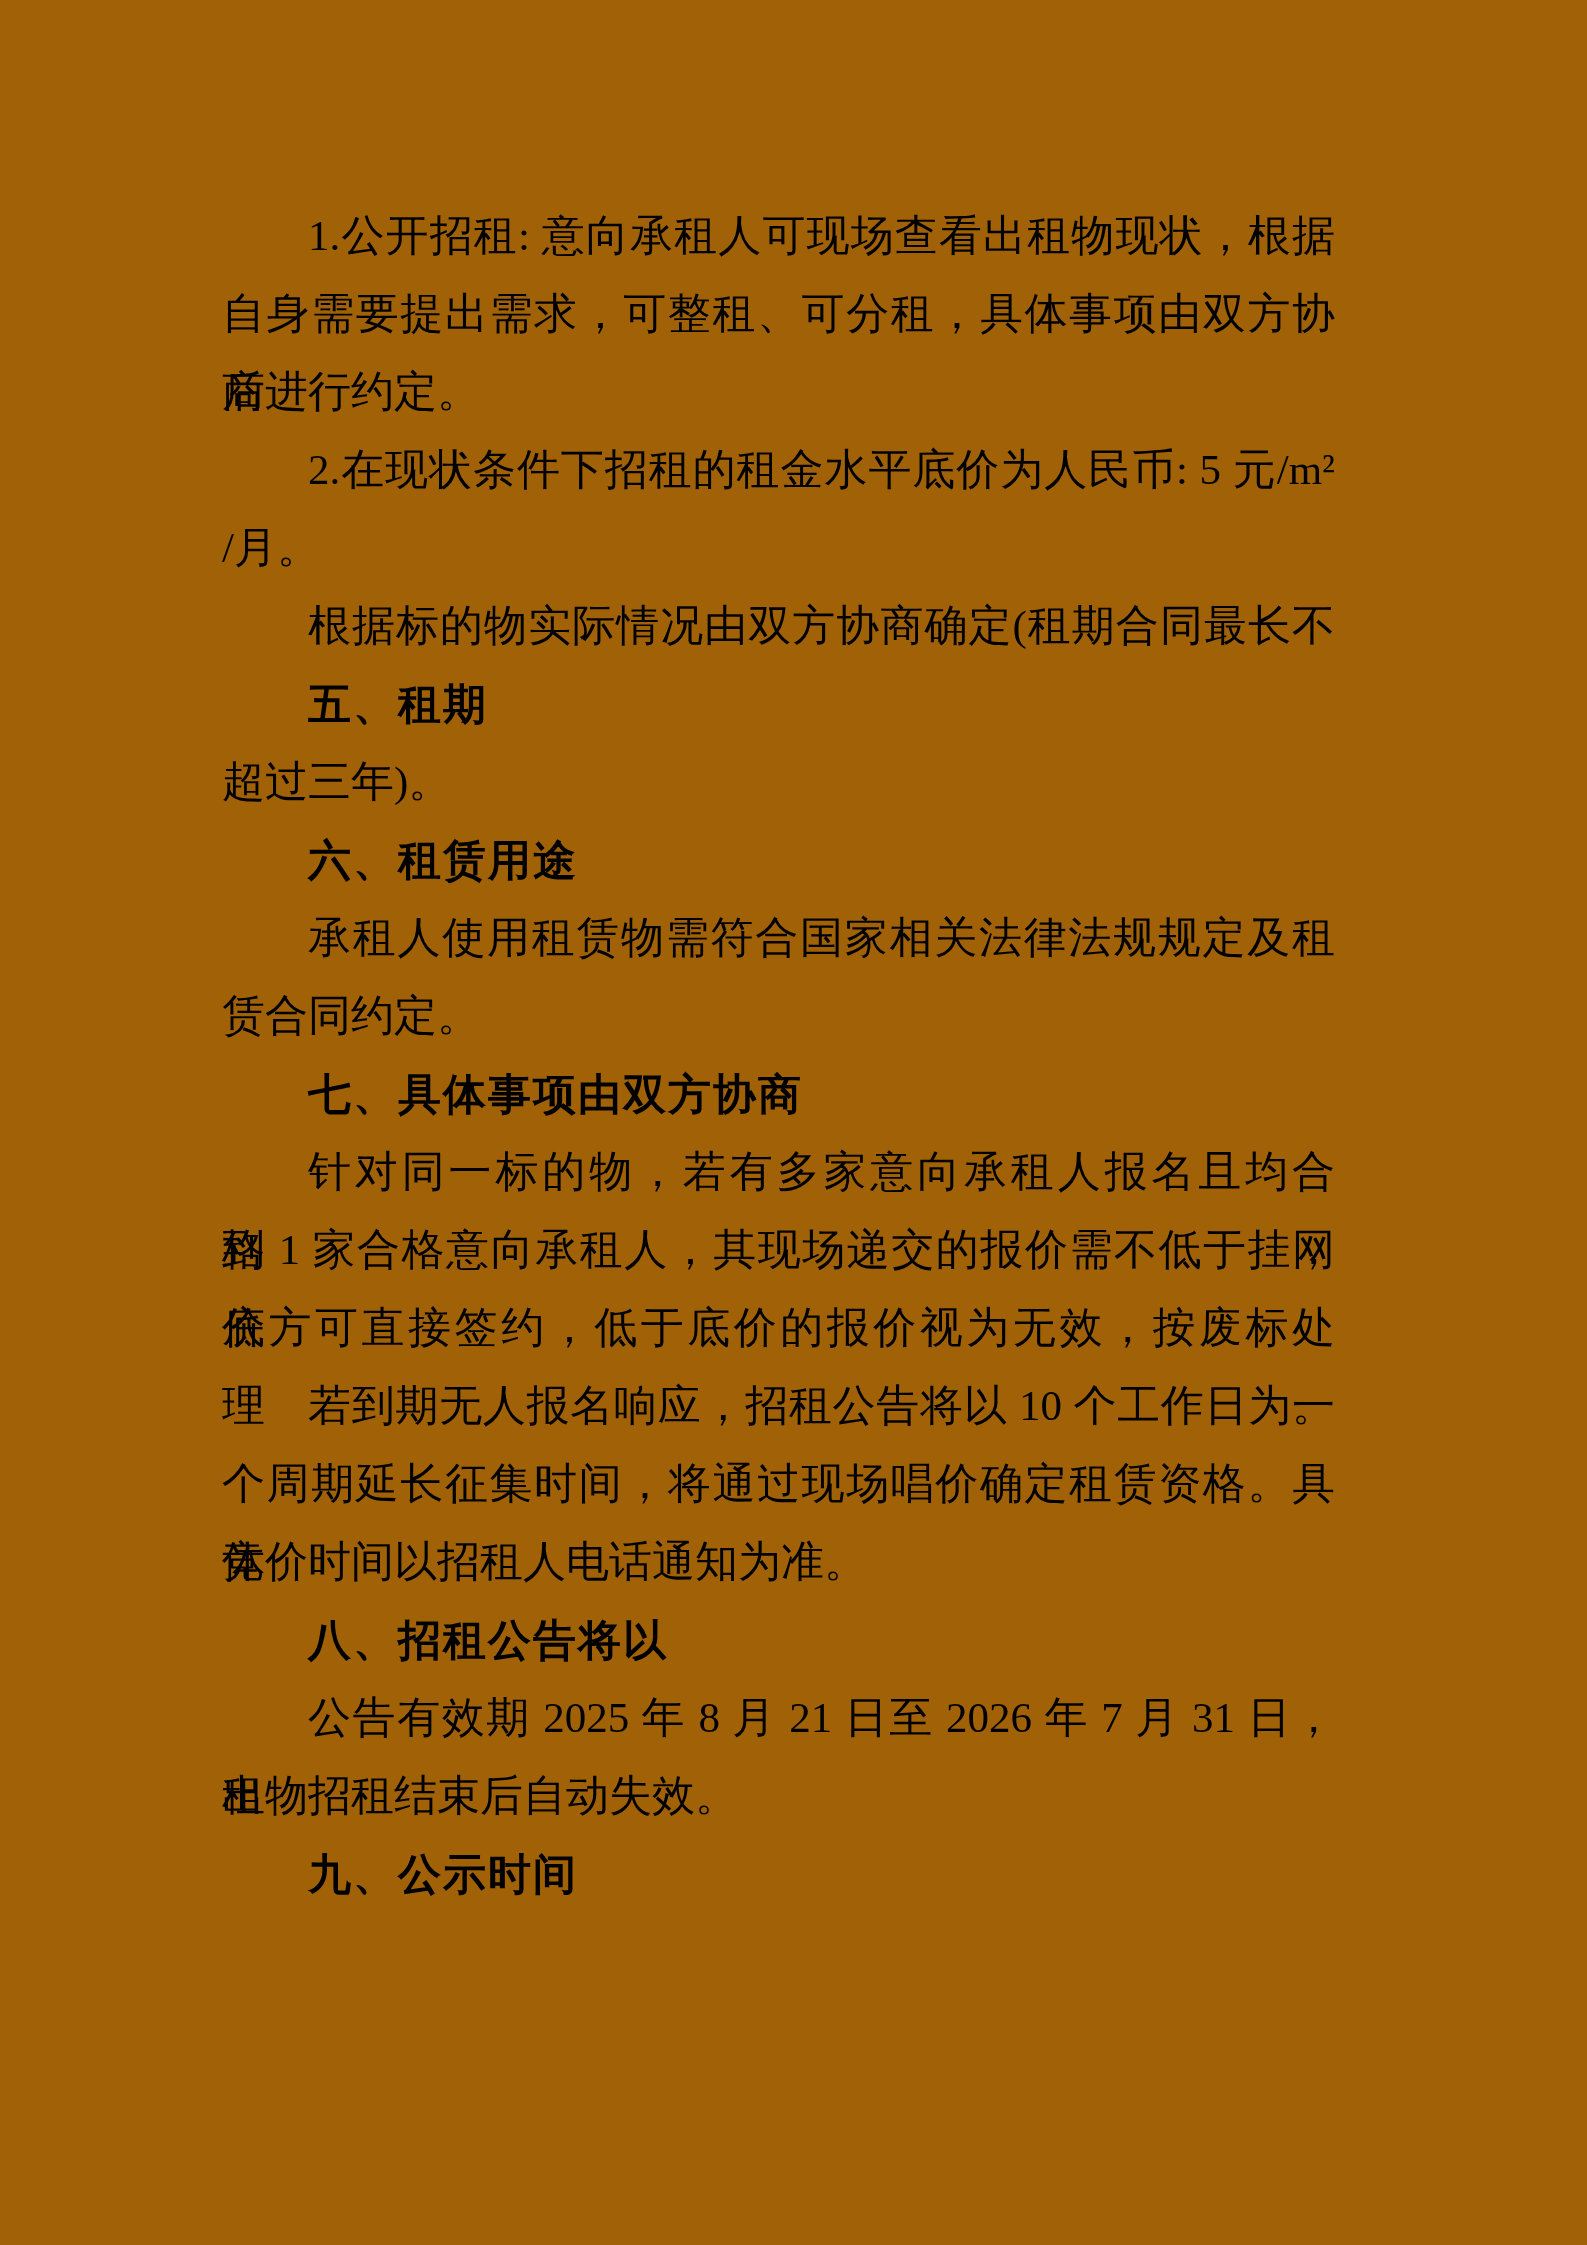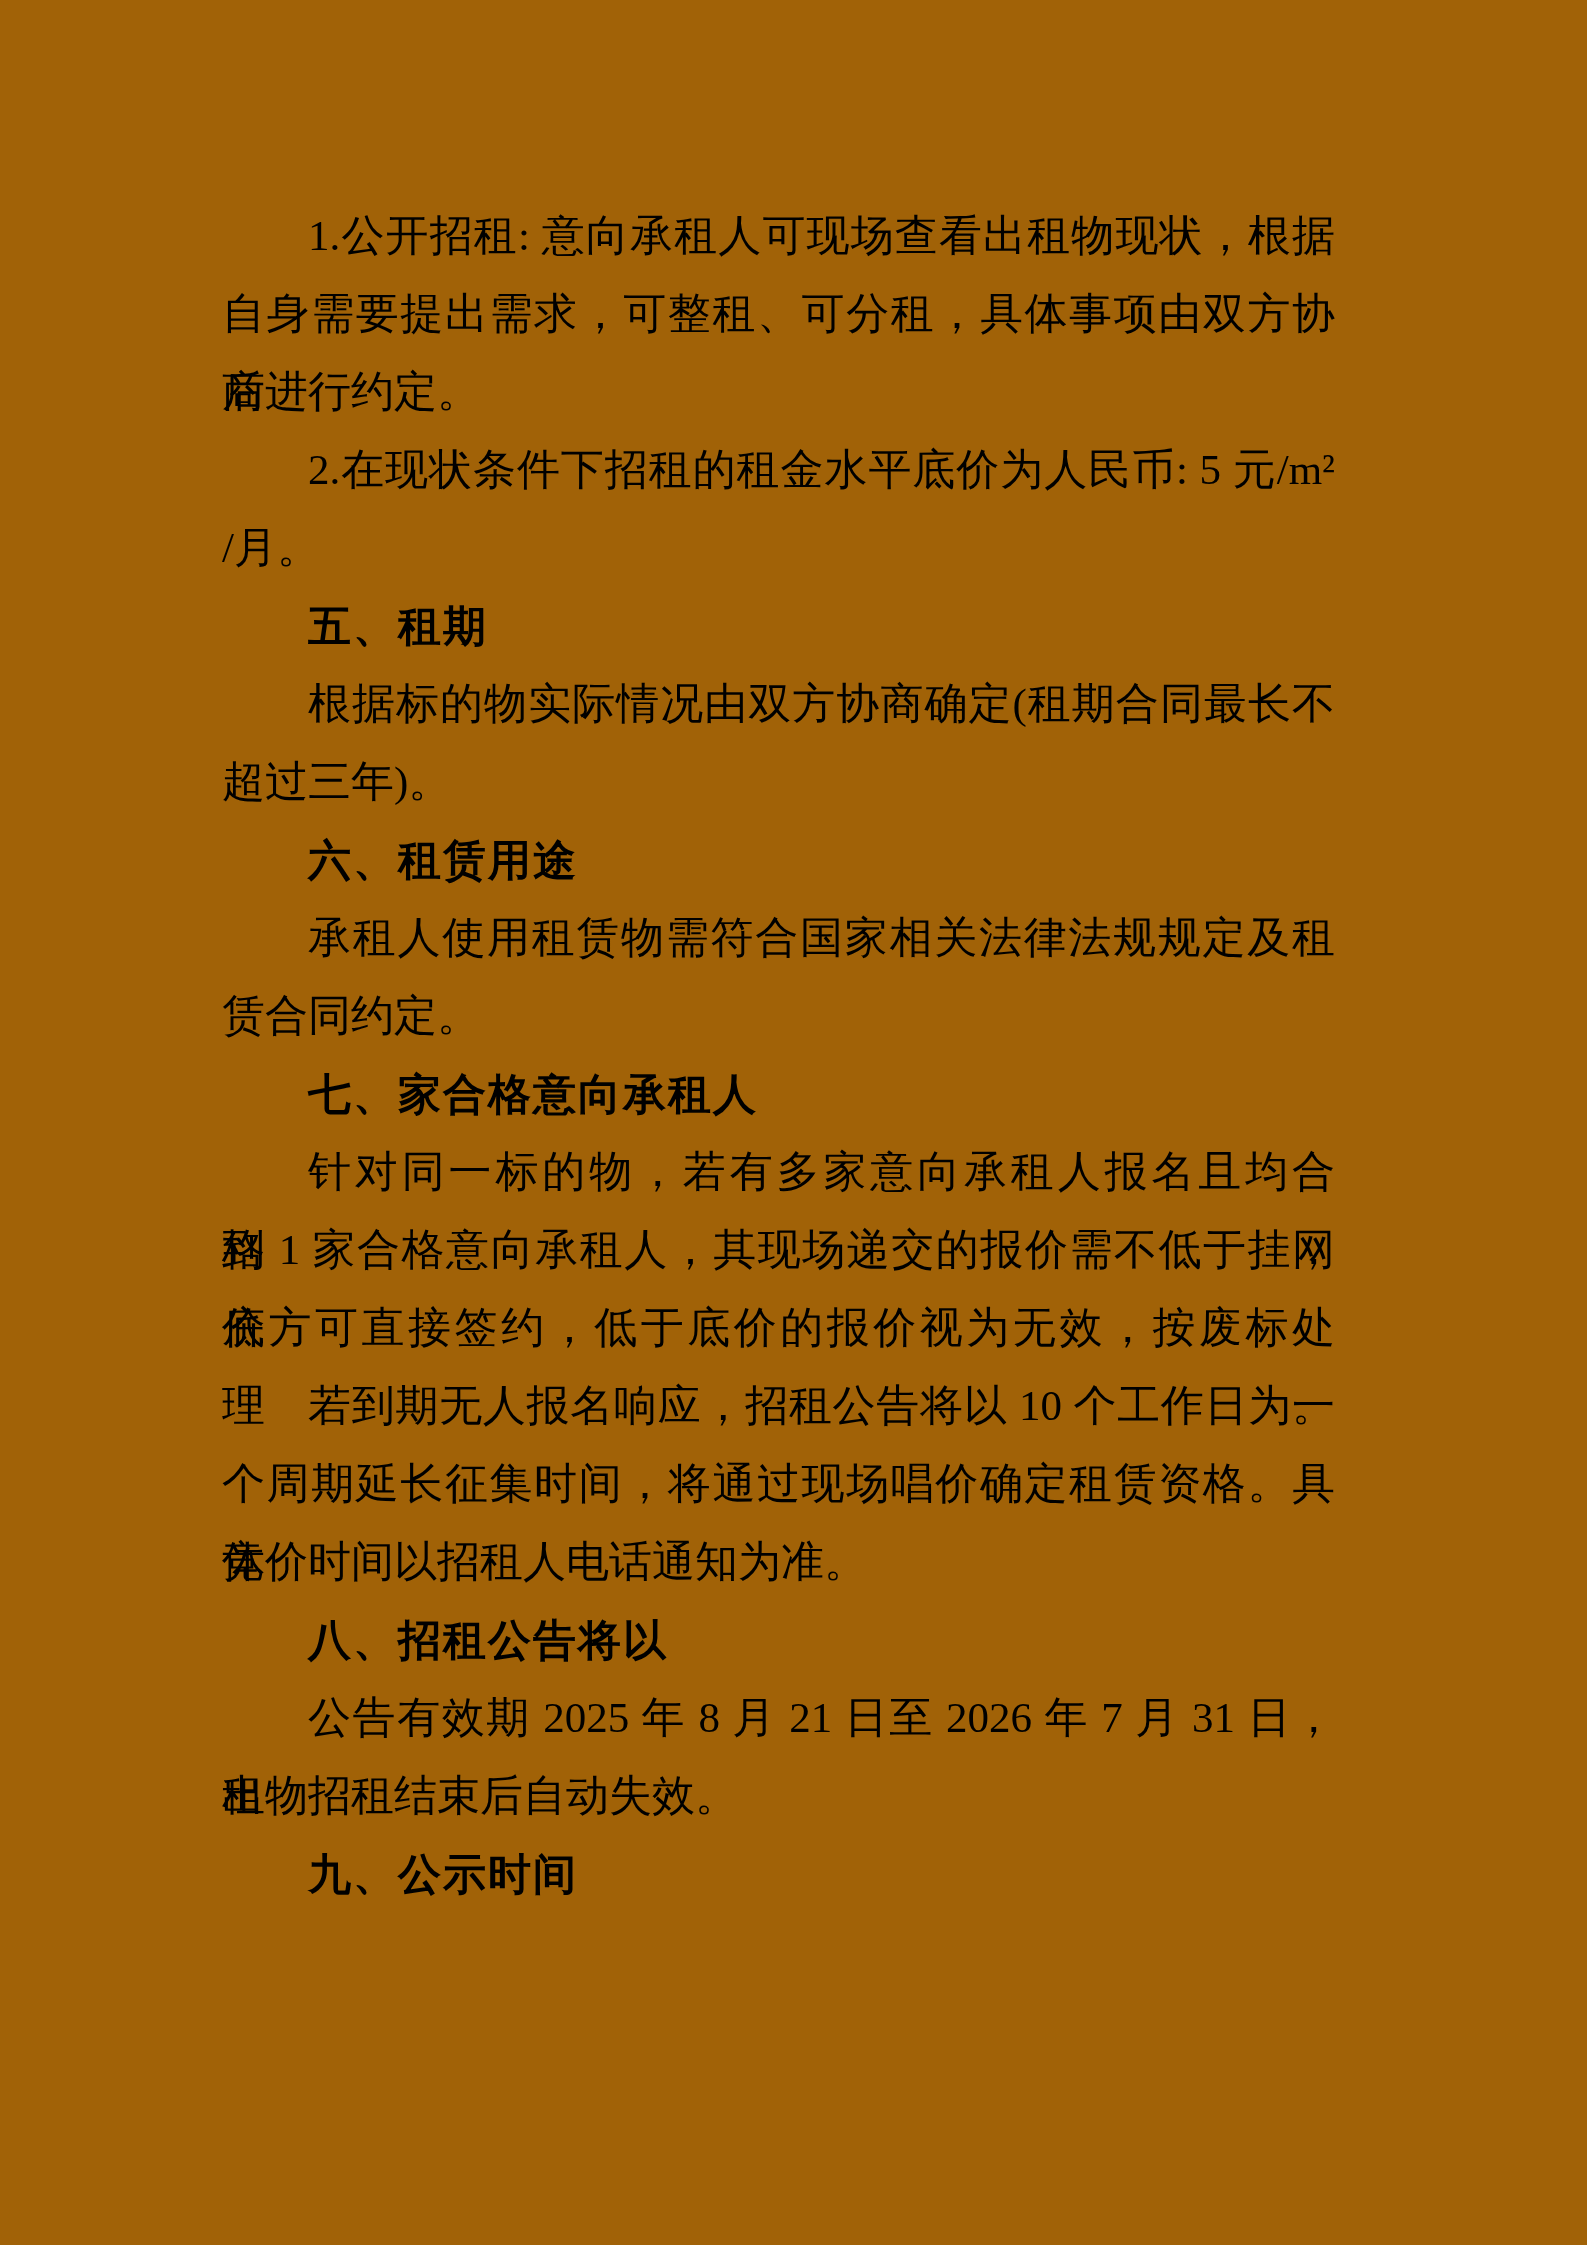--- a/index.html
+++ b/index.html
@@ -47,27 +47,27 @@
 </head>
 <body>
 
 <div class="page">
   <div class="content">
       <div class="line indent fill">1.公开招租: 意向承租人可现场查看出租物现状，根据</div>
       <div class="line fill">自身需要提出需求，可整租、可分租，具体事项由双方协商</div>
       <div class="line">后进行约定。</div>
       <div class="line indent fill">2.在现状条件下招租的租金水平底价为人民币: 5 元/m²</div>
       <div class="line">/月。</div>
+      <div class="line indent fill">根据标的物实际情况由双方协商确定(租期合同最长不</div>
       <div class="line heading indent">五、租期</div>
-      <div class="line indent fill">根据标的物实际情况由双方协商确定(租期合同最长不</div>
       <div class="line">超过三年)。</div>
       <div class="line heading indent">六、租赁用途</div>
       <div class="line indent fill">承租人使用租赁物需符合国家相关法律法规规定及租</div>
       <div class="line">赁合同约定。</div>
-      <div class="line heading indent">七、家合格意向承租人</div>
+      <div class="line heading indent">七、具体事项由双方协商</div>
       <div class="line indent fill">针对同一标的物，若有多家意向承租人报名且均合格，</div>
       <div class="line fill">到 1 家合格意向承租人，其现场递交的报价需不低于挂网底</div>
       <div class="line fill">价方可直接签约，低于底价的报价视为无效，按废标处理。</div>
       <div class="line indent fill">若到期无人报名响应，招租公告将以 10 个工作日为一</div>
       <div class="line fill">个周期延长征集时间，将通过现场唱价确定租赁资格。具体</div>
       <div class="line">竞价时间以招租人电话通知为准。</div>
       <div class="line heading indent">八、招租公告将以</div>
       <div class="line indent fill">公告有效期 2025 年 8 月 21 日至 2026 年 7 月 31 日，出</div>
       <div class="line">租物招租结束后自动失效。</div>
       <div class="line heading indent">九、公示时间</div>

